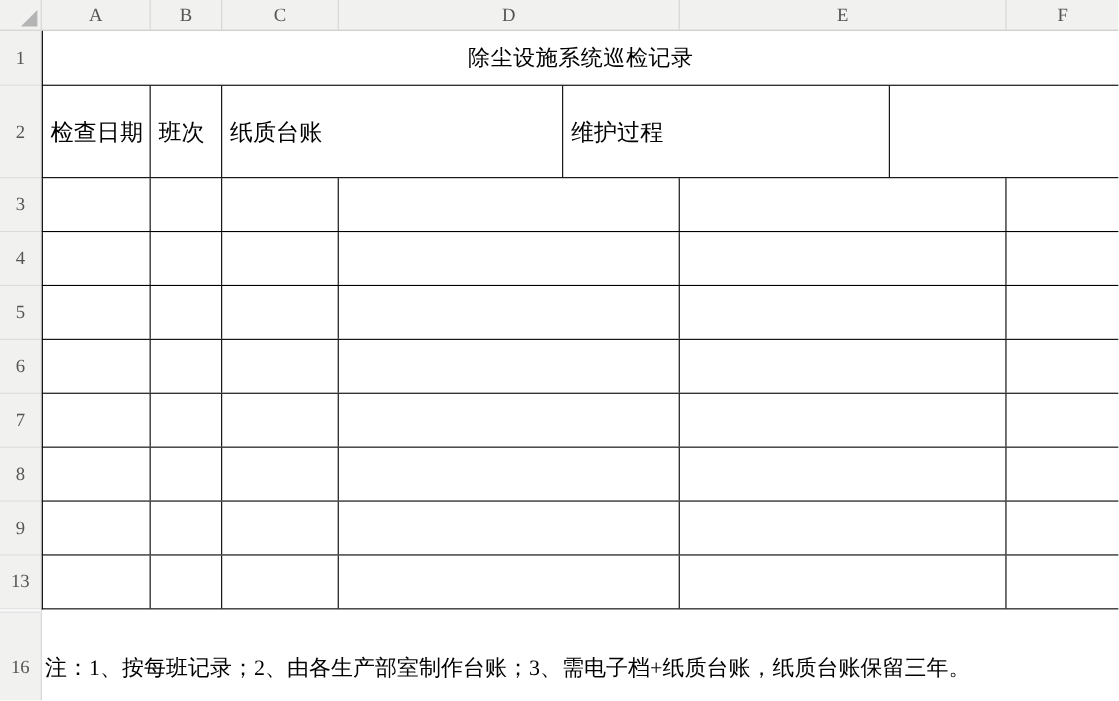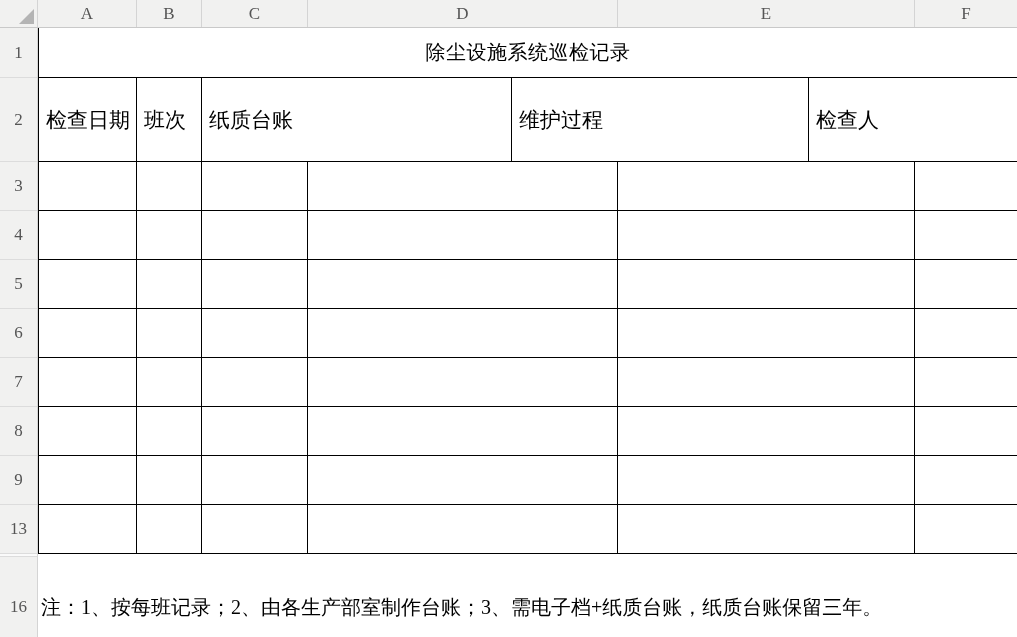--- a/index.html
+++ b/index.html
@@ -112,21 +112,20 @@
 
     <div class="gridarea">
 
       <div class="trow titlerow">除尘设施系统巡检记录</div>
 
       <div class="trow headrow">
         <div class="tcell c-a">检查日期</div>
         <div class="tcell c-b">班次</div>
         <div class="tcell c-d">纸质台账</div>
         <div class="tcell c-e">维护过程</div>
-        <div class="tcell c-f">检查人</div>
       </div>
 
       <div class="trow datarow">
         <div class="tcell c-a"></div>
           <div class="tcell c-b"></div>
           <div class="tcell c-c"></div>
           <div class="tcell c-d"></div>
           <div class="tcell c-e"></div>
           <div class="tcell c-f"></div>
       </div>

